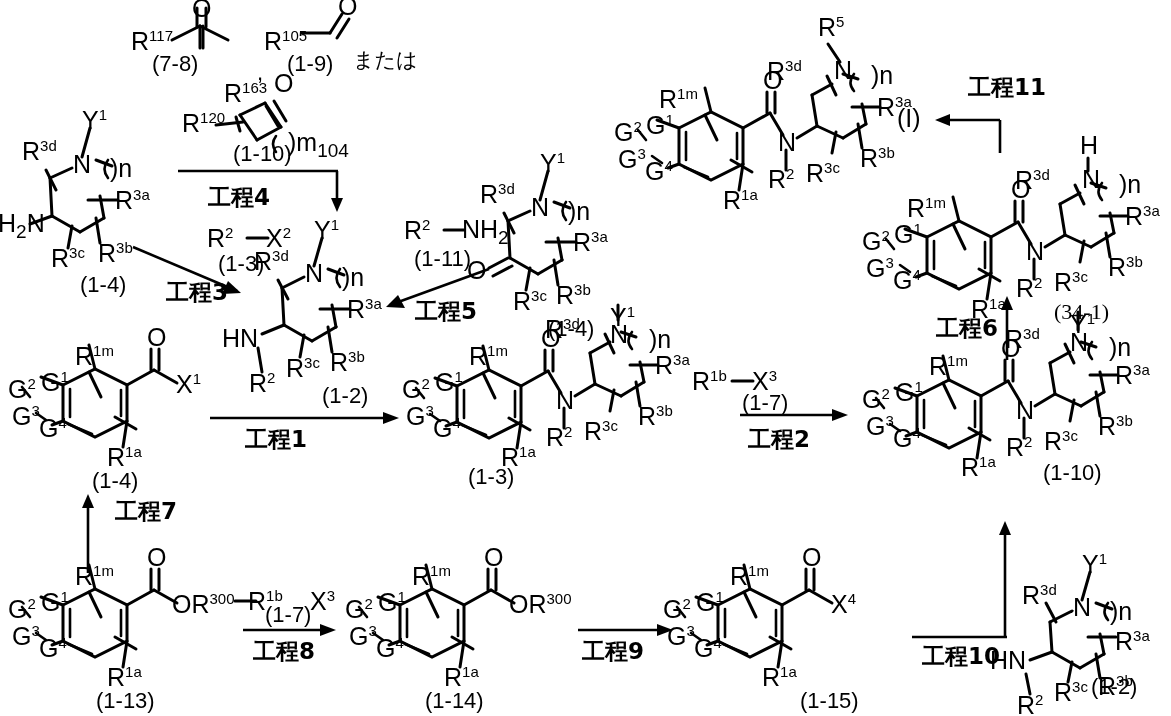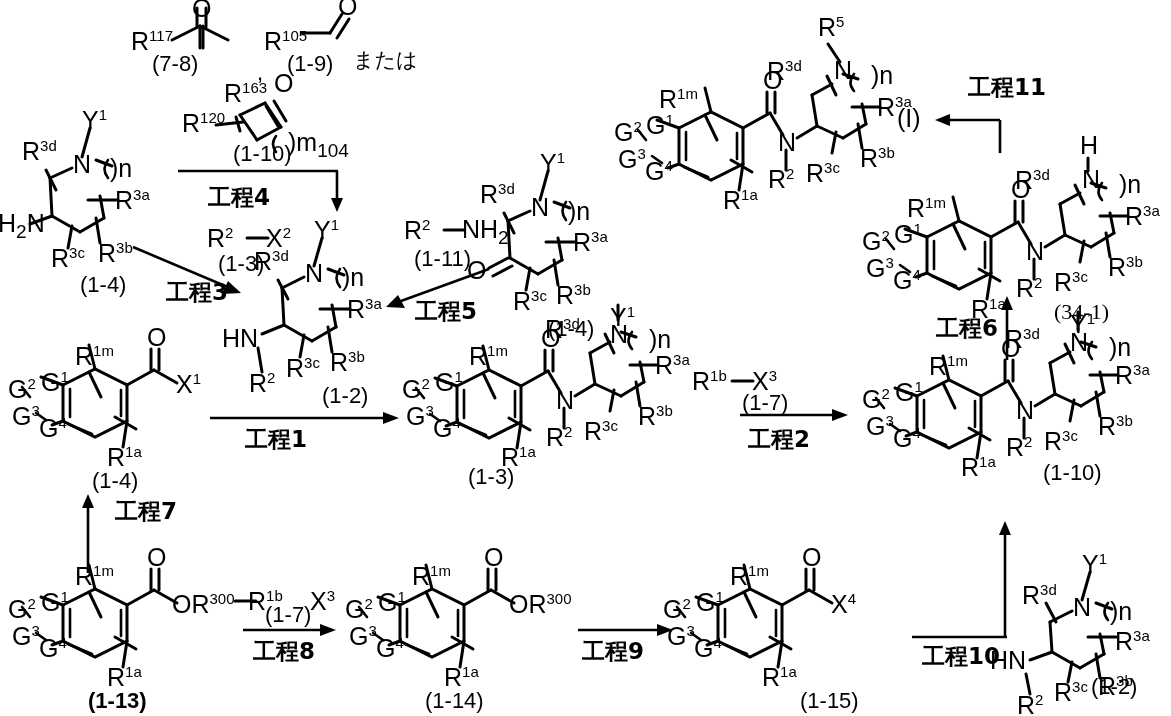--- a/index.html
+++ b/index.html
@@ -600,21 +600,21 @@
   <div class="lbl step" style="left:922px;top:645px;">工程10</div>
 
   <div class="lbl atom" style="left:75px;top:563px;"><span>R</span><span class="sup">1m</span></div>
   <div class="lbl atom" style="left:41px;top:589px;"><span>G</span><span class="sup">1</span></div>
   <div class="lbl atom" style="left:8px;top:596px;"><span>G</span><span class="sup">2</span></div>
   <div class="lbl atom" style="left:12px;top:623px;"><span>G</span><span class="sup">3</span></div>
   <div class="lbl atom" style="left:39px;top:635px;"><span>G</span><span class="sup">4</span></div>
   <div class="lbl atom" style="left:107px;top:664px;"><span>R</span><span class="sup">1a</span></div>
   <div class="lbl atom" style="left:147px;top:545px;">O</div>
   <div class="lbl atom" style="left:172px;top:591px;"><span>O</span><span>R</span><span class="sup">300</span></div>
-  <div class="lbl cmpd" style="left:88px;top:690px;font-weight:bold;">(1-13)</div>
+  <div class="lbl cmpd" style="left:96px;top:690px;">(1-13)</div>
 
   <div class="lbl atom" style="left:248px;top:588px;"><span>R</span><span class="sup">1b</span></div>
   <div class="lbl atom" style="left:310px;top:588px;"><span>X</span><span class="sup">3</span></div>
   <div class="lbl cmpd" style="left:265px;top:604px;">(1-7)</div>
   <div class="lbl step" style="left:253px;top:640px;">工程8</div>
 
   <div class="lbl atom" style="left:412px;top:563px;"><span>R</span><span class="sup">1m</span></div>
   <div class="lbl atom" style="left:378px;top:589px;"><span>G</span><span class="sup">1</span></div>
   <div class="lbl atom" style="left:345px;top:596px;"><span>G</span><span class="sup">2</span></div>
   <div class="lbl atom" style="left:349px;top:623px;"><span>G</span><span class="sup">3</span></div>

